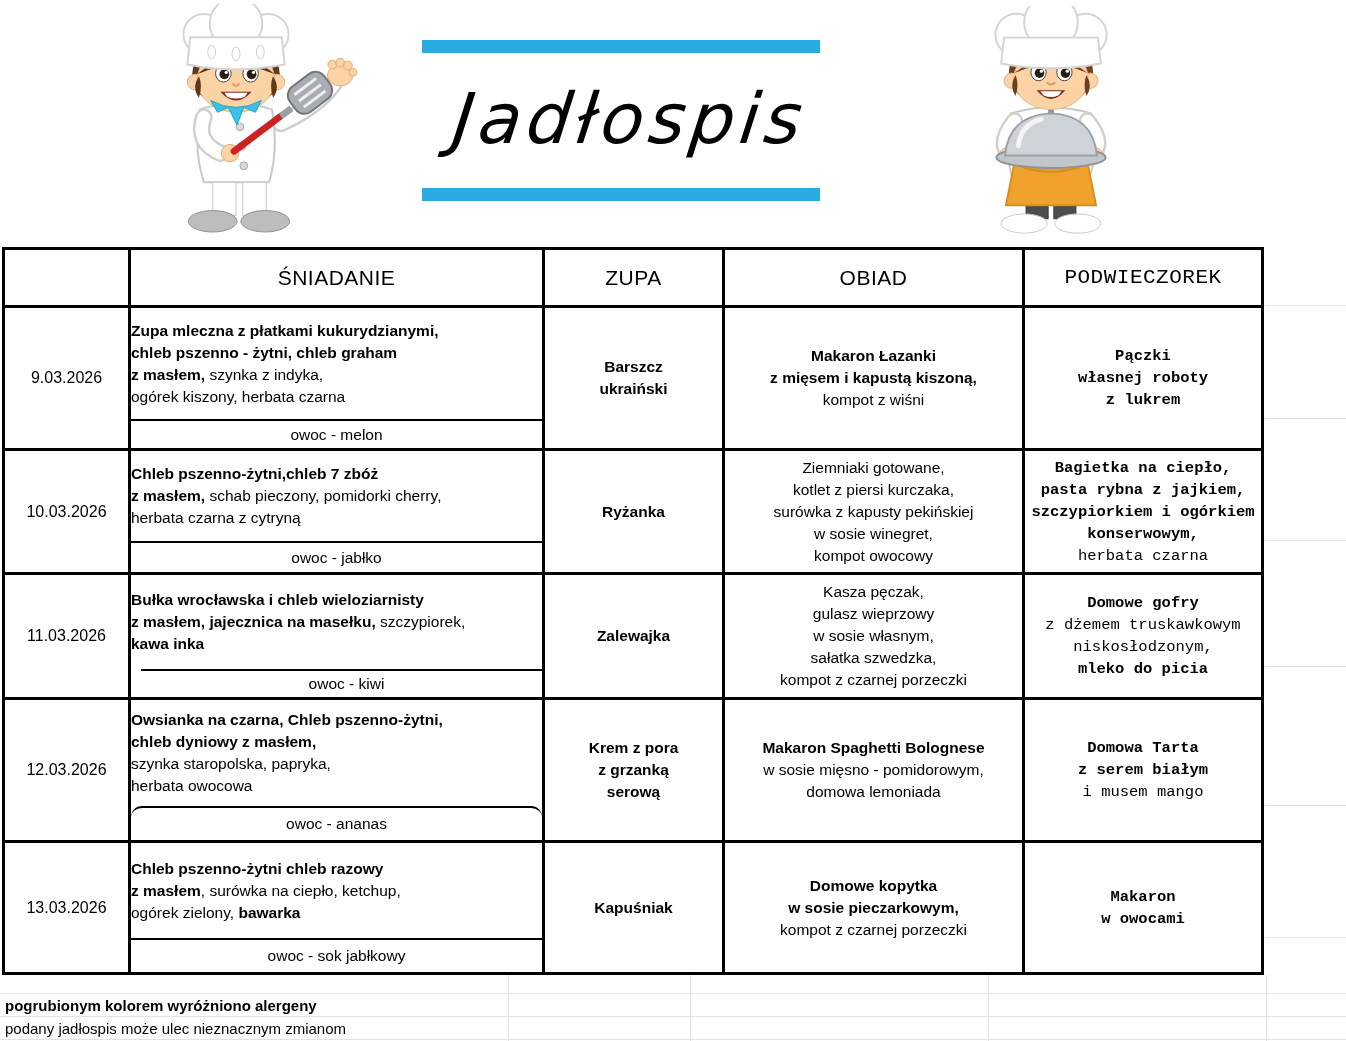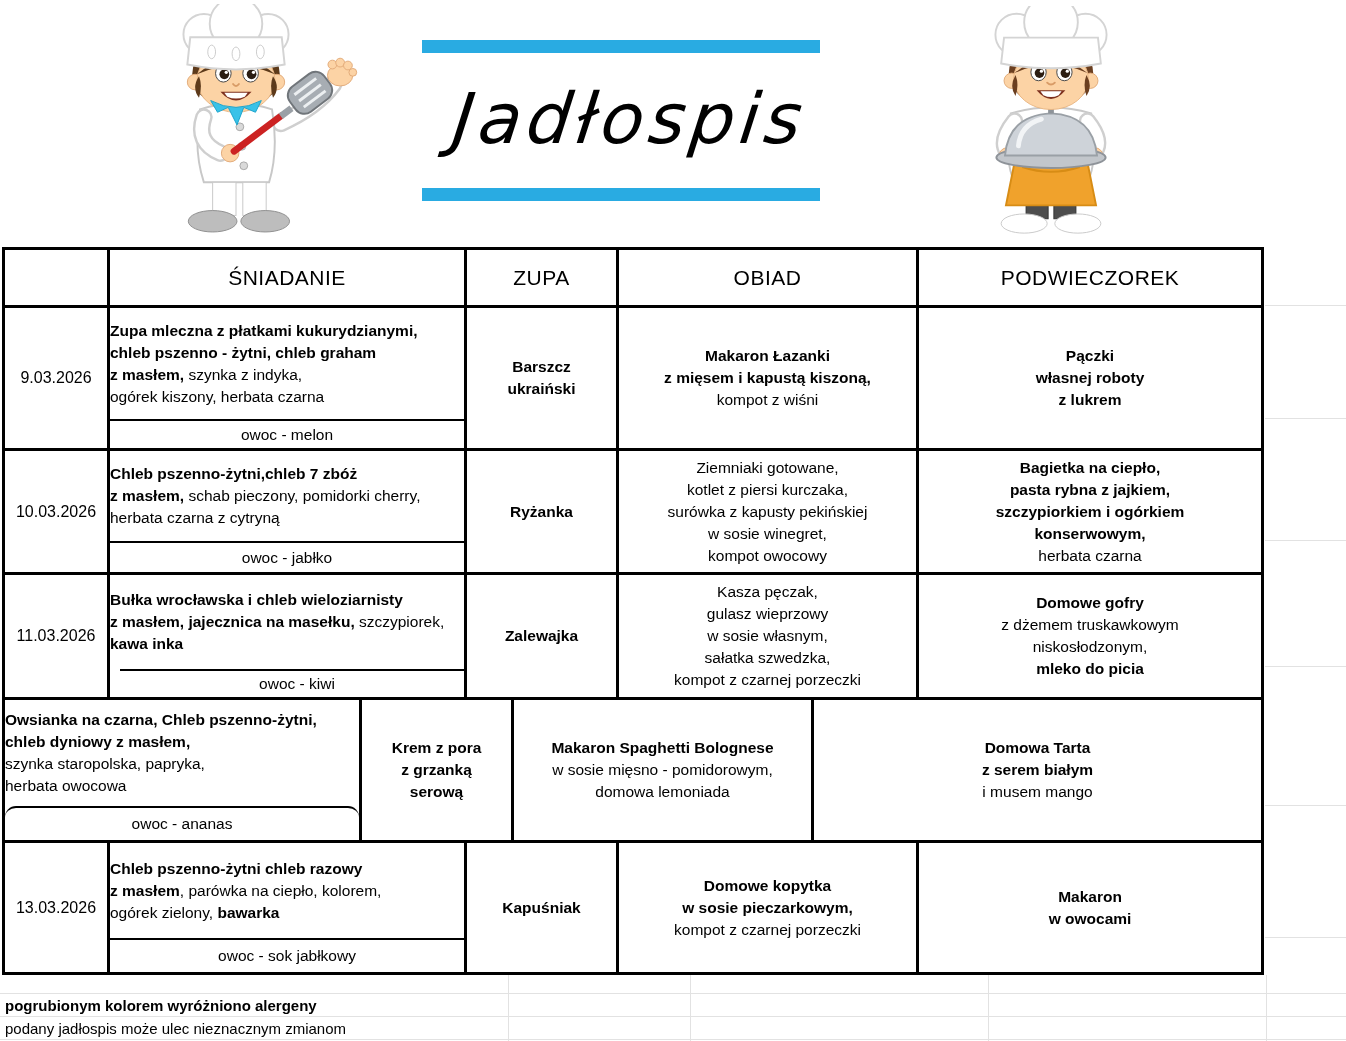--- a/index.html
+++ b/index.html
@@ -20,22 +20,22 @@
          letter-spacing:5px;transform:skewX(-7deg);white-space:nowrap;}
 
   
   .menu-table{position:absolute;left:2px;top:247px;width:1262px;height:728px;
               border:3px solid #000;box-sizing:border-box;background:#fff;}
   .row{display:flex;border-bottom:3px solid #000;box-sizing:border-box;}
   .row:last-child{border-bottom:none;}
   .cell{border-right:3px solid #000;box-sizing:border-box;display:flex;
         flex-direction:column;align-items:center;justify-content:center;
         overflow:hidden;}
-  .c0{width:105px}.c1{width:357px}.c2{width:152px}.c3{width:300px}
-  .c4{flex:1;border-right:none;}
+  .c0{width:126px}.c1{width:414px}.c2{width:180px}.c3{width:300px}
+  .c4{flex:1;border-right:none;font-family:Liberation Mono, monospace;}
   .hcell{font-size:21px;letter-spacing:.5px;}
   .date{font-size:16px;}
   .ln{text-align:center;line-height:22px;font-size:15.5px;white-space:nowrap;}
   .b{font-weight:bold;}
   .bk{padding:0;justify-content:stretch;}
   .bk-main{flex:1;width:100%;display:flex;flex-direction:column;
            align-items:flex-start;justify-content:center;}
   .bk-fruit{width:100%;border-top:2px solid #000;box-sizing:border-box;
             display:flex;align-items:center;justify-content:center;
             font-size:15.5px;}
@@ -266,20 +266,21 @@
         <div class="ln"><span>kompot z czarnej porzeczki</span></div>
       </div>
       <div class="cell c4">
         <div class="ln"><span class="b">Domowe gofry</span></div>
         <div class="ln"><span>z dżemem truskawkowym</span></div>
         <div class="ln"><span>niskosłodzonym,</span></div>
         <div class="ln"><span class="b">mleko do picia</span></div>
       </div>
     </div>
     <div class="row" style="height: 143px;">
+      <div class="cell date c0">12.03.2026</div>
       <div class="cell bk c1">
         <div class="bk-main">
           <div class="ln"><span class="b">Owsianka na czarna, Chleb pszenno-żytni,</span></div>
           <div class="ln"><span class="b">chleb dyniowy z masłem,</span></div>
           <div class="ln"><span>szynka staropolska, papryka,</span></div>
           <div class="ln"><span>herbata owocowa</span></div>
         </div>
         <div class="bk-fruit" style="height: 34px; border-radius: 11px;">owoc - ananas</div>
       </div>
       <div class="cell c2">
@@ -296,21 +297,21 @@
         <div class="ln"><span class="b">Domowa Tarta</span></div>
         <div class="ln"><span class="b">z serem białym</span></div>
         <div class="ln"><span>i musem mango</span></div>
       </div>
     </div>
     <div class="row" style="height: 129px;">
       <div class="cell date c0">13.03.2026</div>
       <div class="cell bk c1">
         <div class="bk-main">
           <div class="ln"><span class="b">Chleb pszenno-żytni chleb razowy</span></div>
-          <div class="ln"><span class="b">z masłem</span><span>, parówka na ciepło, kolorem,</span></div>
+          <div class="ln"><span class="b">z masłem</span><span>, surówka na ciepło, ketchup,</span></div>
           <div class="ln"><span>ogórek zielony, </span><span class="b">bawarka</span></div>
         </div>
         <div class="bk-fruit" style="height: 34px;">owoc - sok jabłkowy</div>
       </div>
       <div class="cell c2">
         <div class="ln"><span class="b">Kapuśniak</span></div>
       </div>
       <div class="cell c3">
         <div class="ln"><span class="b">Domowe kopytka</span></div>
         <div class="ln"><span class="b">w sosie pieczarkowym,</span></div>

